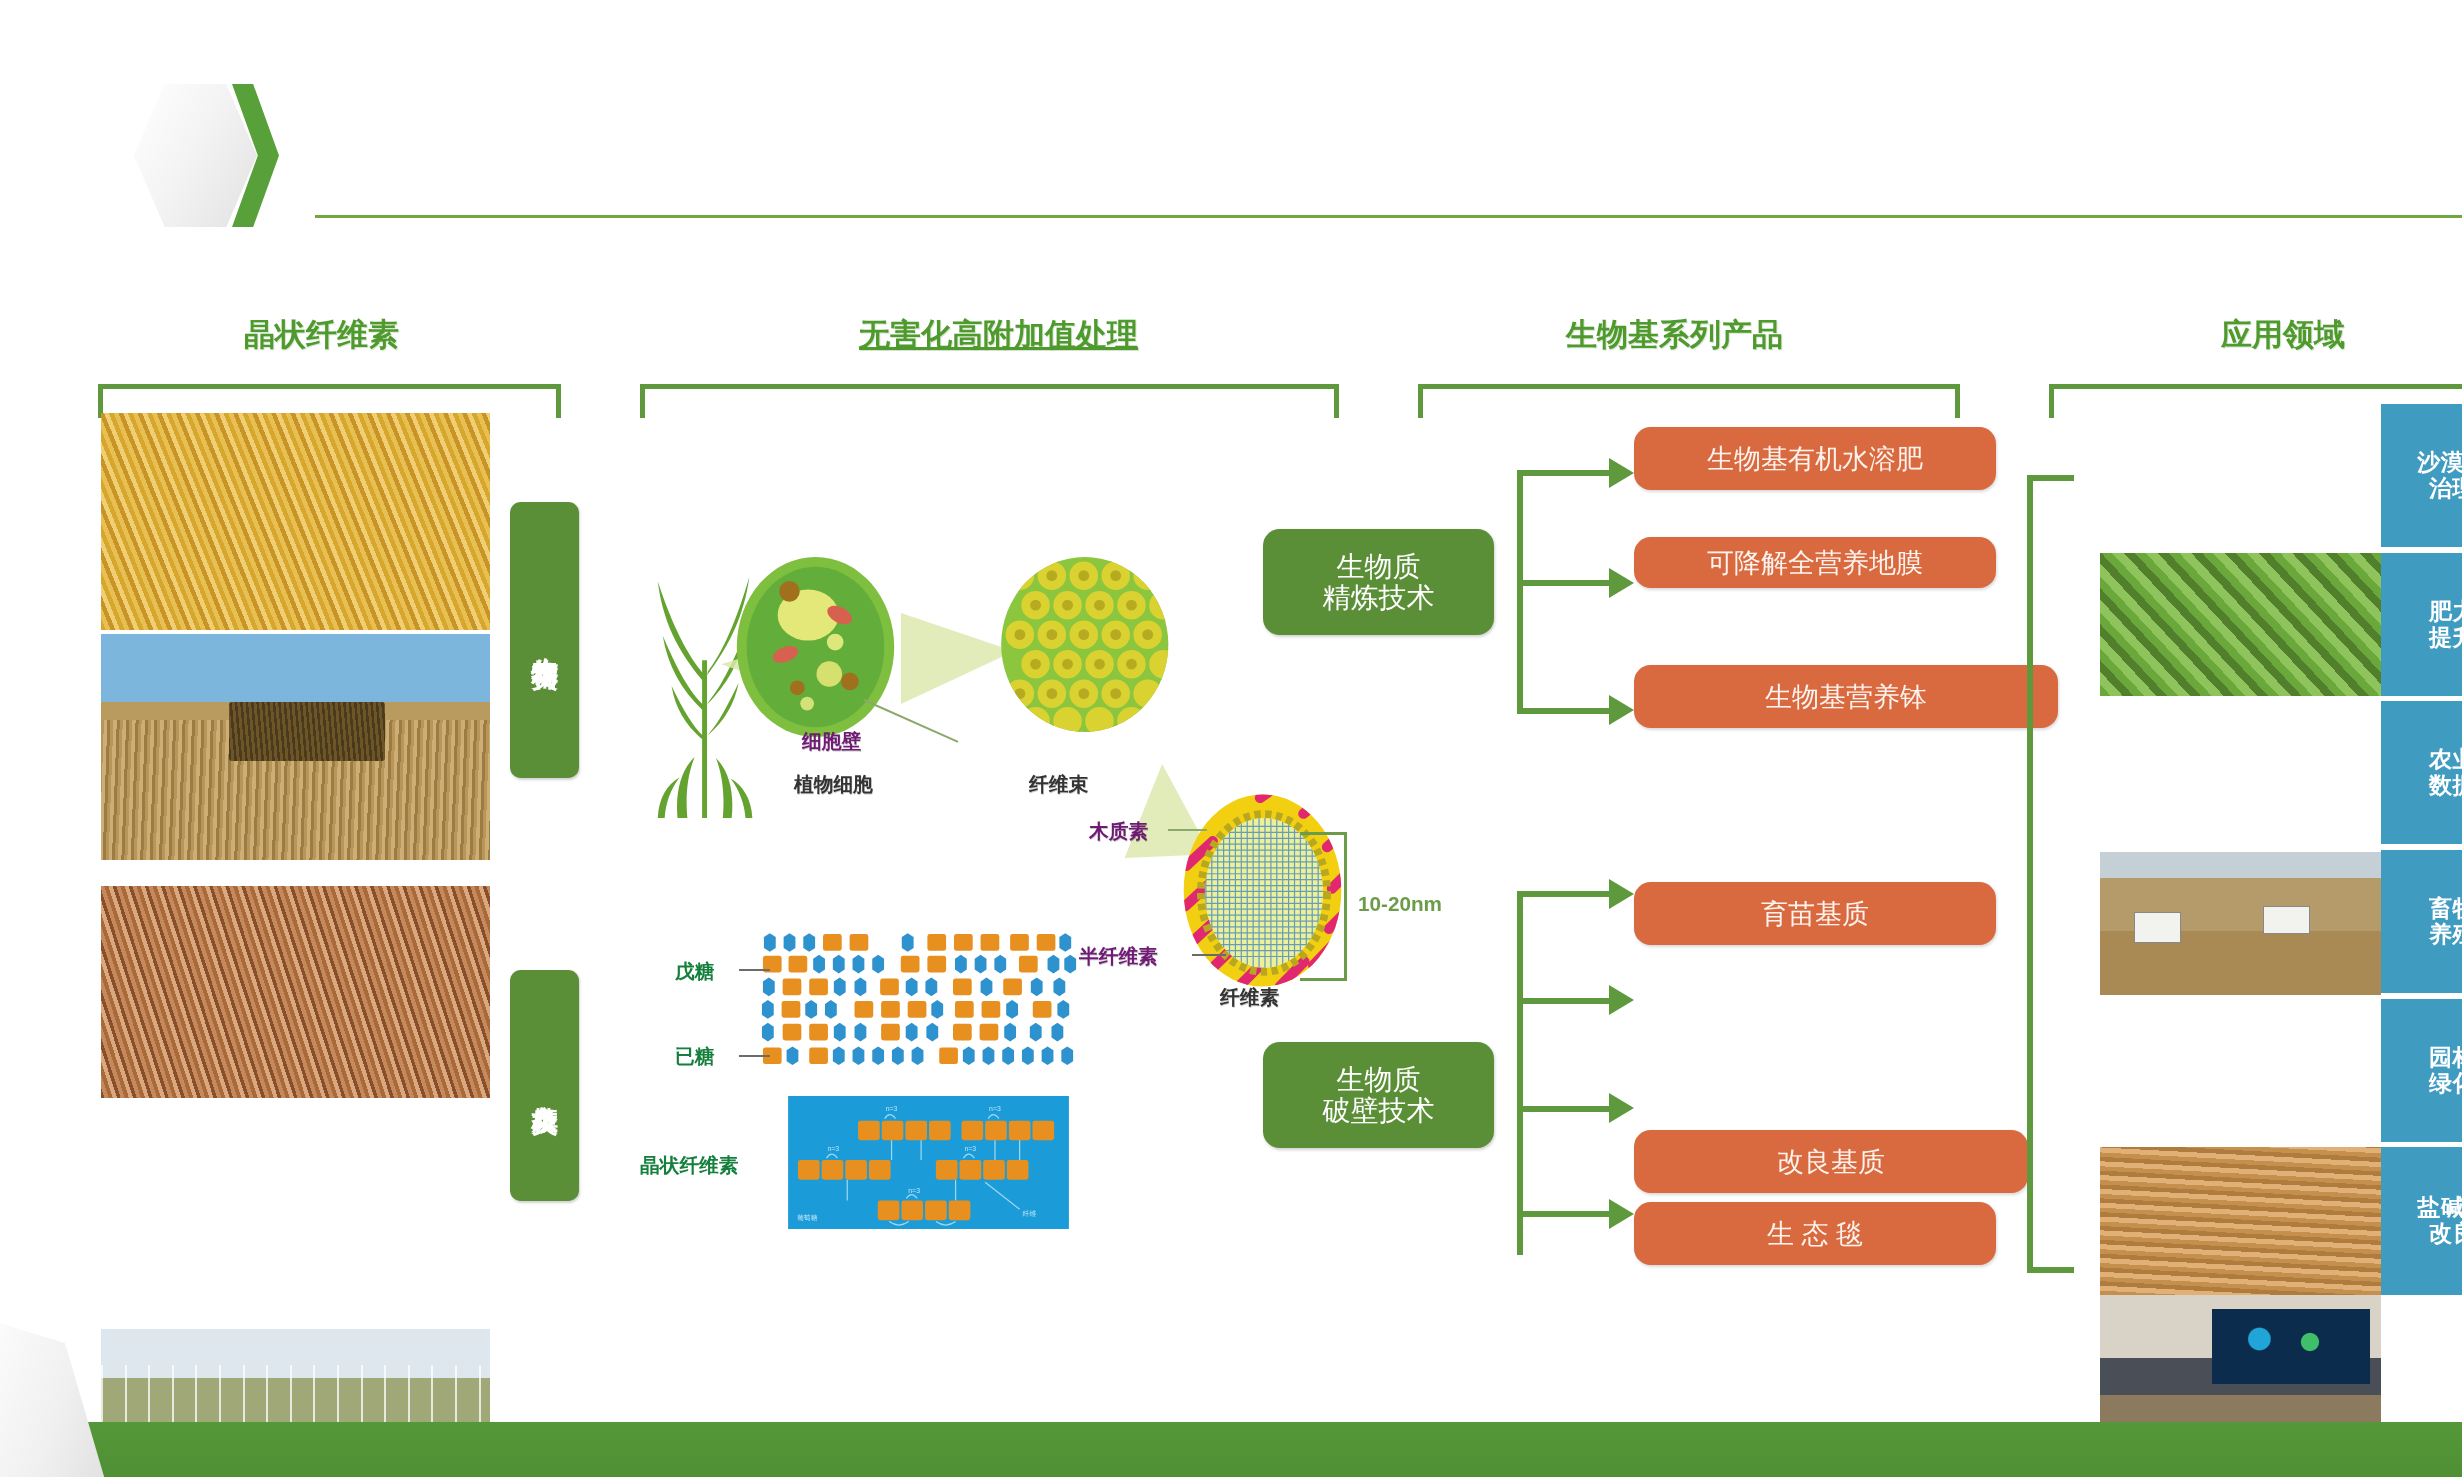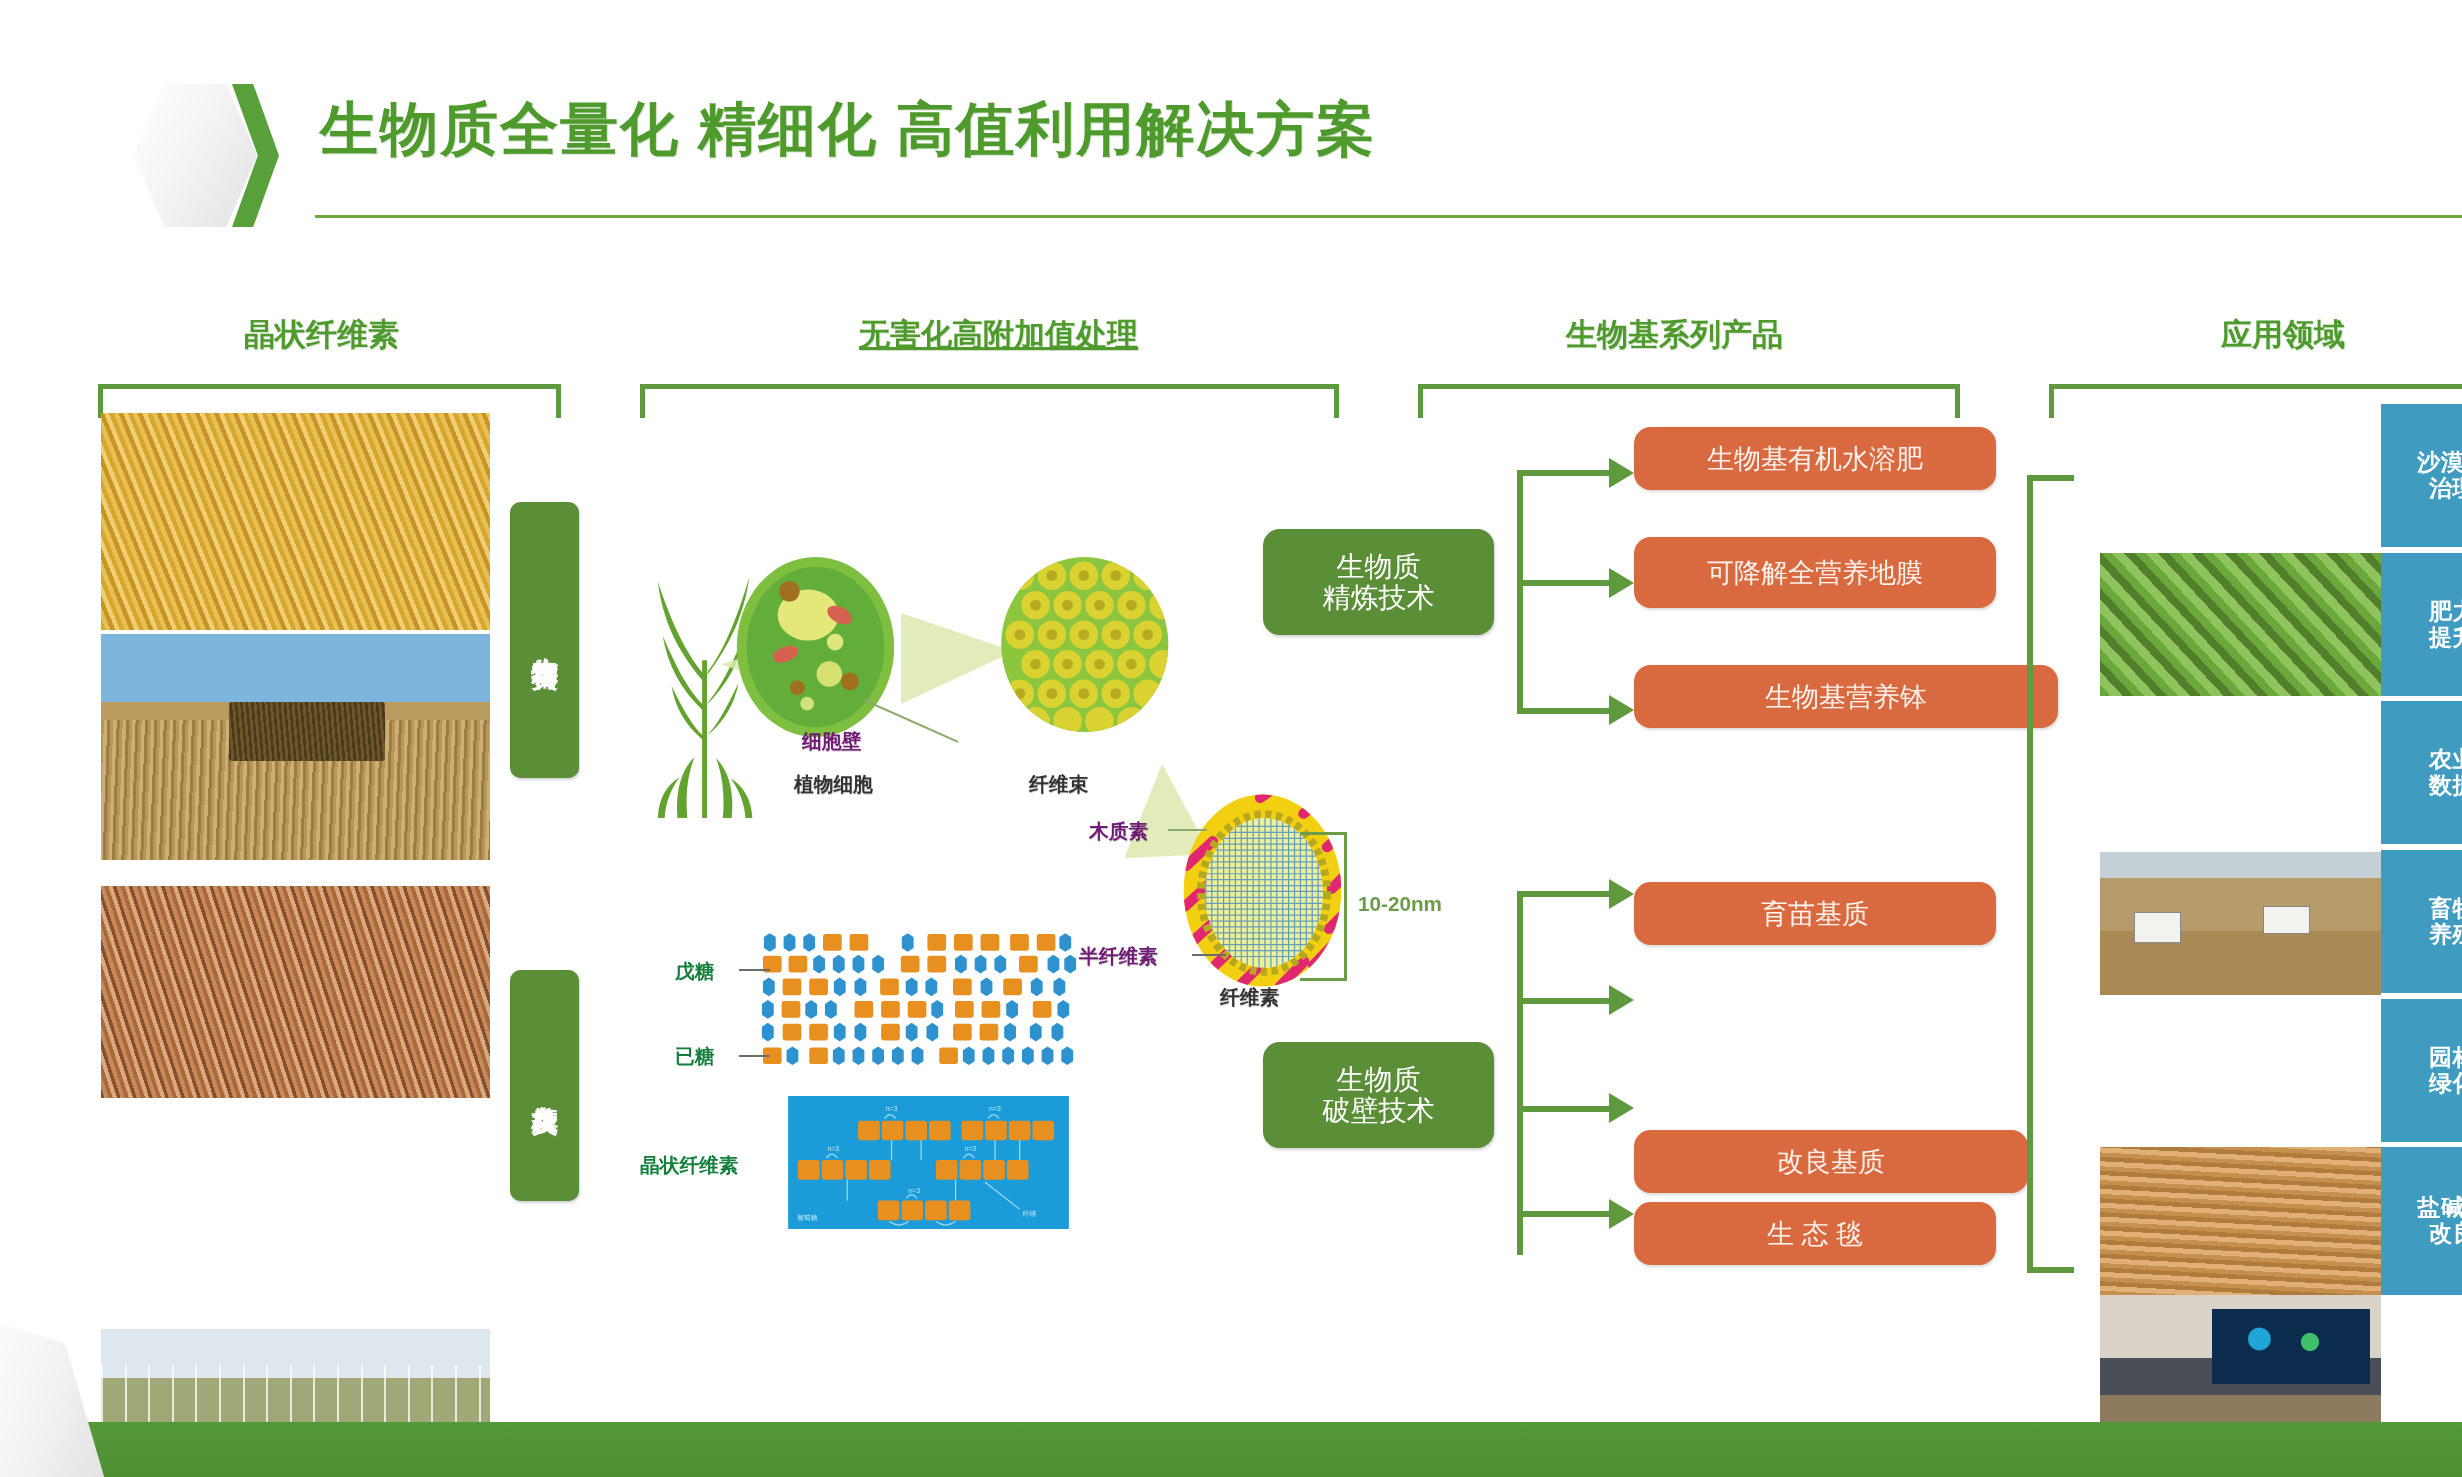--- a/index.html
+++ b/index.html
@@ -130,21 +130,20 @@
 </style>
 </head>
 <body>
 
 <div class="stage">
 
   <div class="hex-logo">
     <div class="hex-white"></div>
     <div class="hex-green"></div>
   </div>
-  <div class="title-text">生物质全量化 精细化 高值利用解决方案</div>
   <div class="title-rule"></div>
 
   <div class="sec-title" style="left:244px;top:314px;">晶状纤维素</div>
   <div class="sec-title" style="left:859px;top:314px;text-decoration:underline;">无害化高附加值处理</div>
   <div class="sec-title" style="left:1566px;top:314px;">生物基系列产品</div>
   <div class="sec-title" style="left:2221px;top:314px;">应用领域</div>
 
   <div class="bracket" style="left:98px;top:384px;width:463px;height:34px;"></div>
   <div class="bracket" style="left:640px;top:384px;width:699px;height:34px;"></div>
   <div class="bracket" style="left:1418px;top:384px;width:542px;height:34px;"></div>
@@ -544,21 +543,21 @@
 
   <div class="conn" style="left:1517px;top:470px;width:6.4px;height:244px;"></div>
   <div class="conn" style="left:1517px;top:470px;width:94px;height:6.4px;"></div>
   <div class="conn" style="left:1517px;top:580px;width:94px;height:6.4px;"></div>
   <div class="conn" style="left:1517px;top:708px;width:94px;height:6.4px;"></div>
   <div class="arrowhead" style="left:1609px;top:458px;"></div>
   <div class="arrowhead" style="left:1609px;top:568px;"></div>
   <div class="arrowhead" style="left:1609px;top:695px;"></div>
 
   <div class="prodpill" style="left:1634px;top:427px;width:362px;height:63px;">生物基有机水溶肥</div>
-  <div class="prodpill" style="left:1634px;top:537px;width:362px;height:71px;">可降解全营养地膜</div>
+  <div class="prodpill" style="left:1634px;top:537px;width:362px;height:51px;">可降解全营养地膜</div>
   <div class="prodpill" style="left:1634px;top:665px;width:424px;height:63px;">生物基营养钵</div>
 
   <div class="conn" style="left:1517px;top:891px;width:6.4px;height:364px;"></div>
   <div class="conn" style="left:1517px;top:891px;width:94px;height:6.4px;"></div>
   <div class="conn" style="left:1517px;top:998px;width:94px;height:6.4px;"></div>
   <div class="conn" style="left:1517px;top:1106px;width:94px;height:6.4px;"></div>
   <div class="conn" style="left:1517px;top:1211px;width:94px;height:6.4px;"></div>
   <div class="arrowhead" style="left:1609px;top:879px;"></div>
   <div class="arrowhead" style="left:1609px;top:985px;"></div>
   <div class="arrowhead" style="left:1609px;top:1093px;"></div>

